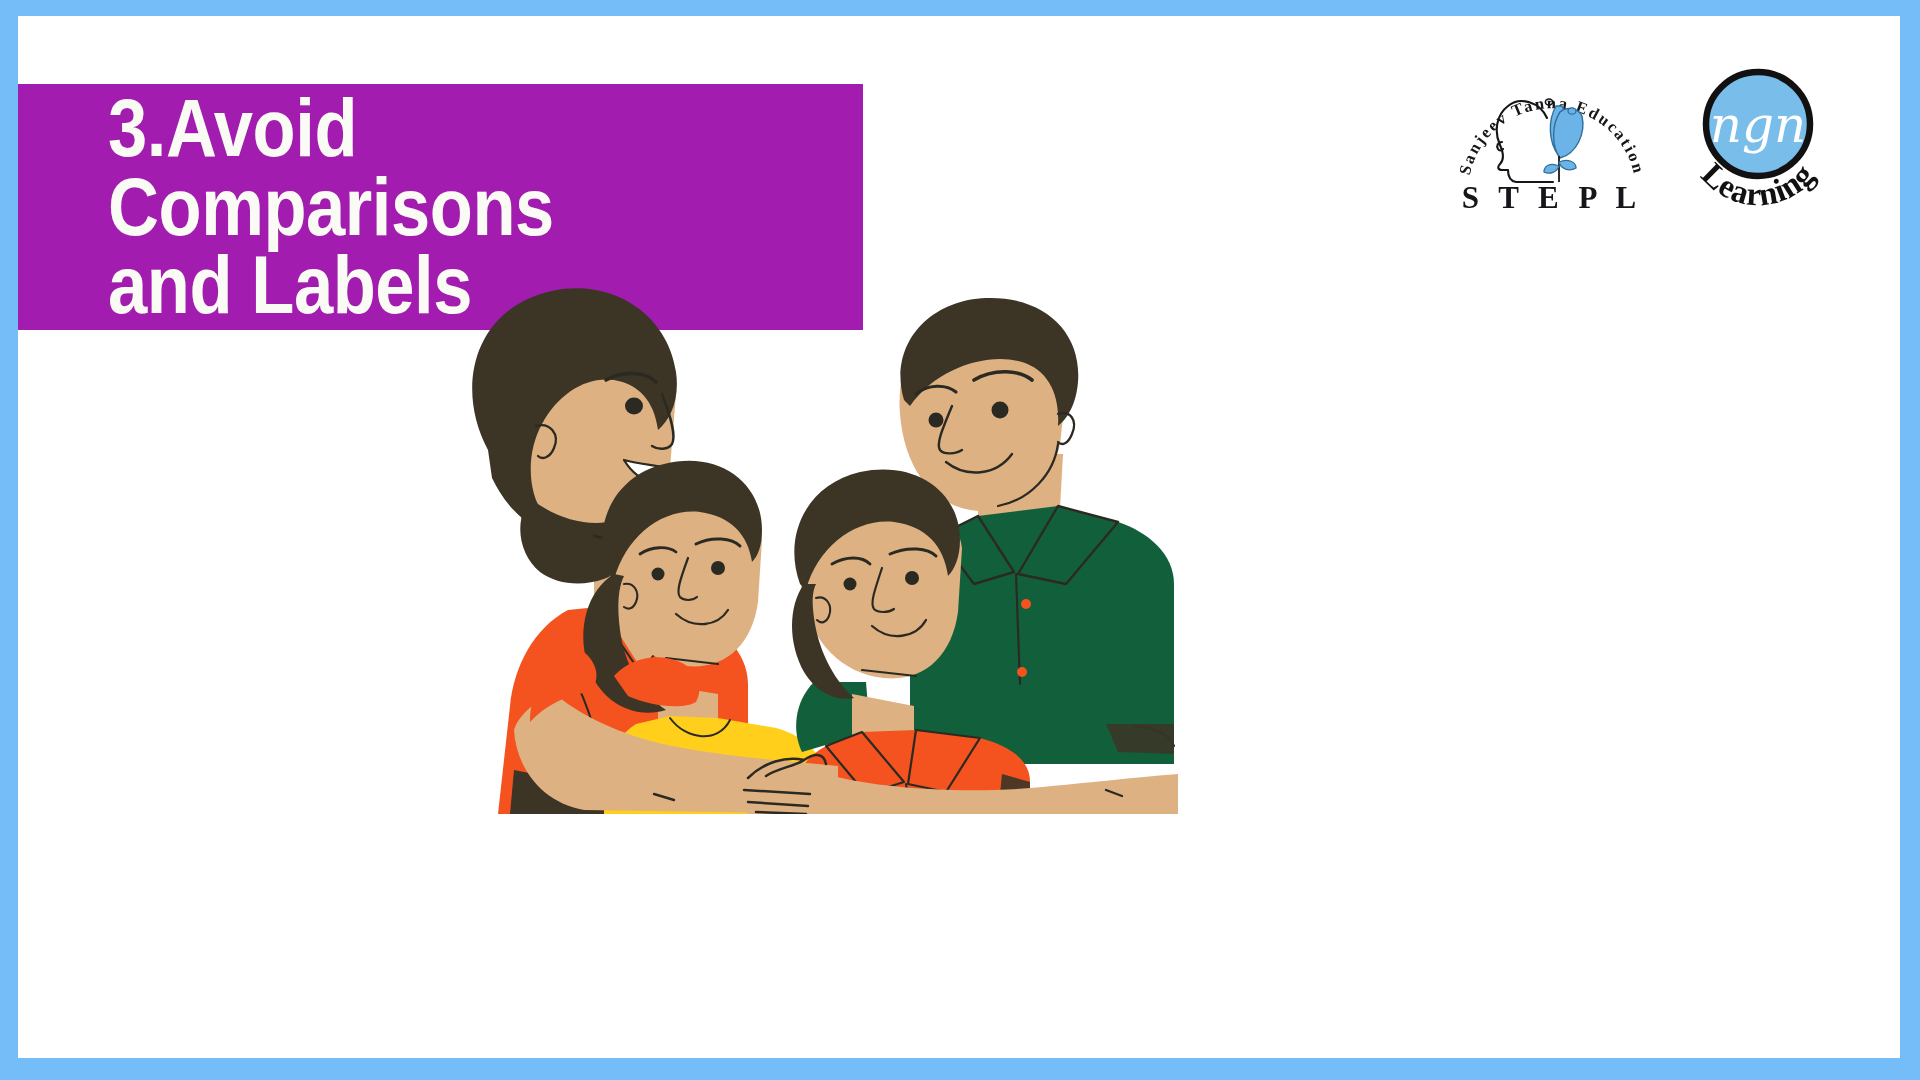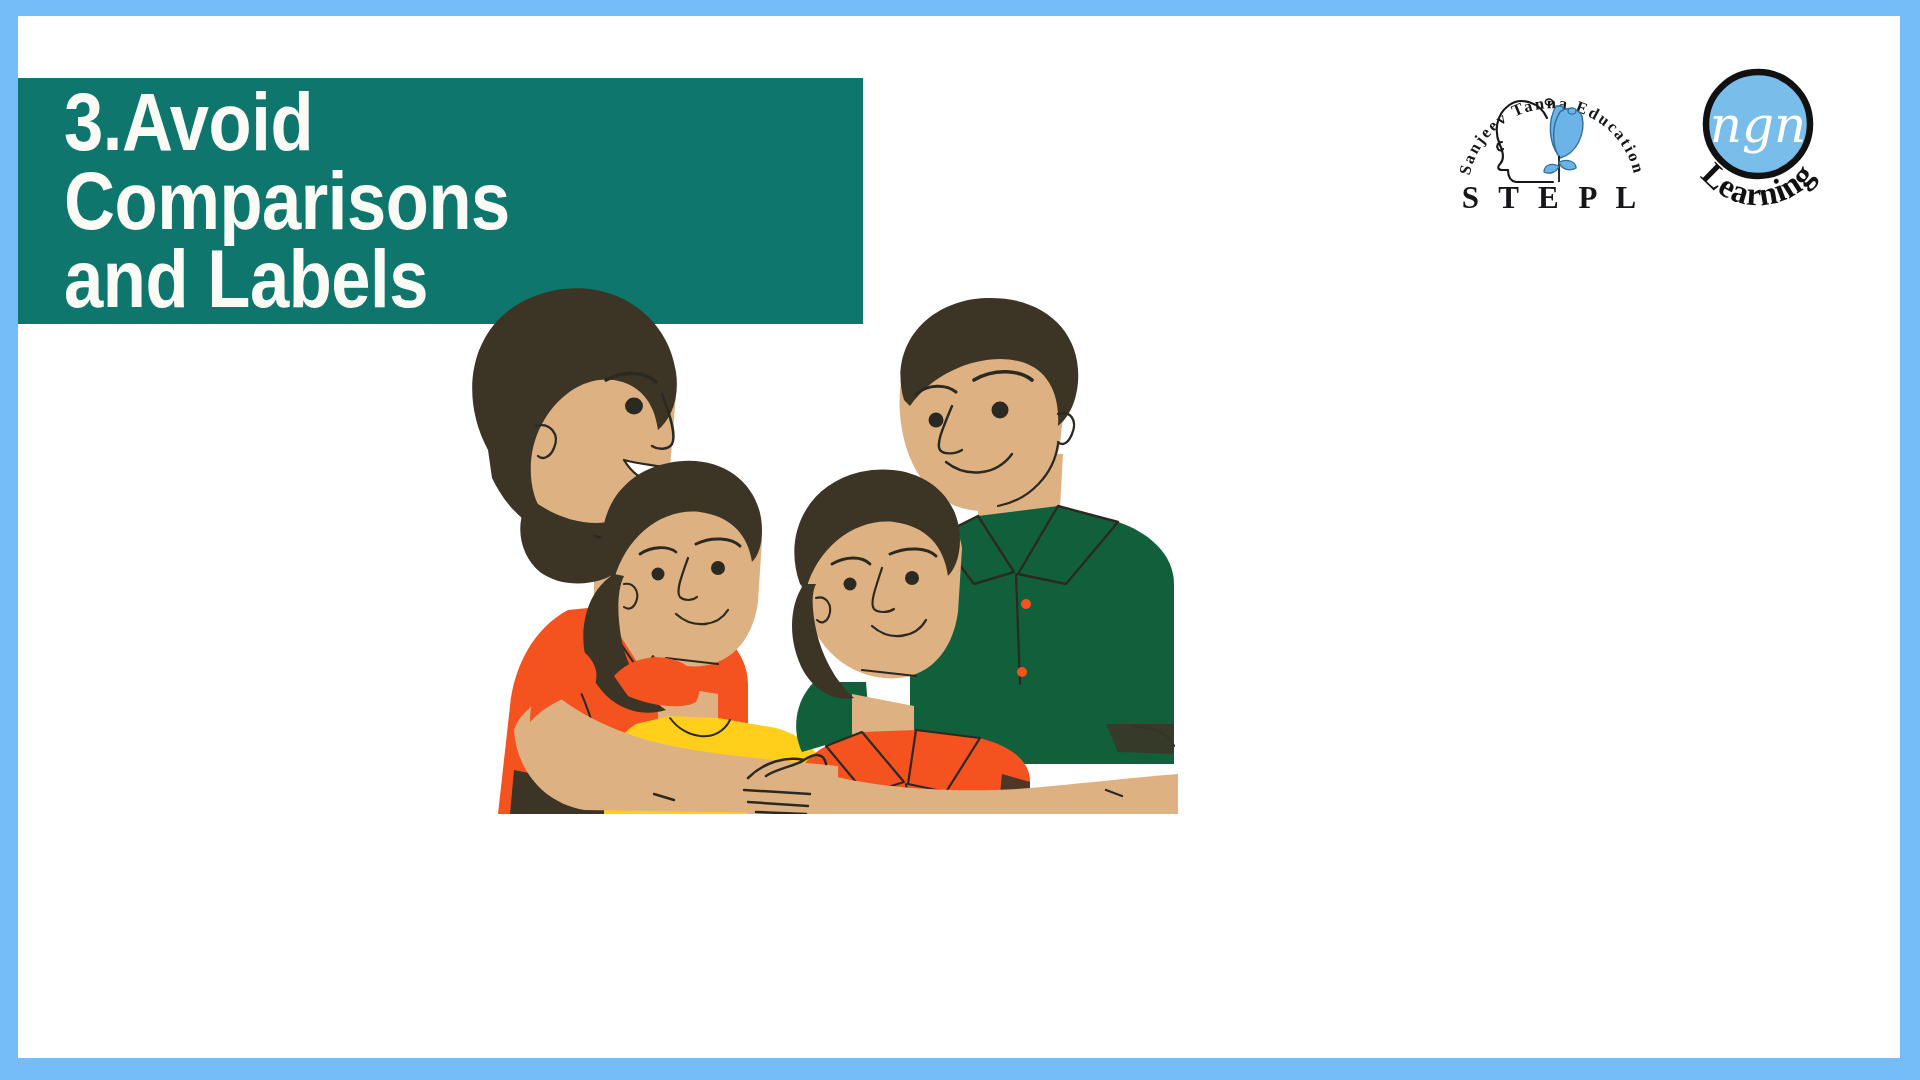--- a/index.html
+++ b/index.html
@@ -29,28 +29,28 @@
     right: 20px;
     bottom: 22px;
     background: #ffffff;
     overflow: hidden;
   }
 
   
   #title-banner {
     position: absolute;
     left: -18px;                  
-    top: 62px;
+    top: 68px;
     width: 863px;
     height: 246px;
-    background: #0f766e;
+    background: #a21caf;
     display: flex;
     align-items: center;
     box-sizing: border-box;
-    padding-left: 64px;
+    padding-left: 108px;
   }
   #title-text {
     color: #fbfbf6;
     font-family: "Liberation Sans Narrow", "Liberation Sans", sans-serif;
     font-size: 82px;
     font-weight: 700;
     line-height: 0.96;
     letter-spacing: -0.5px;
     transform: scaleX(0.86);
     transform-origin: left center;

